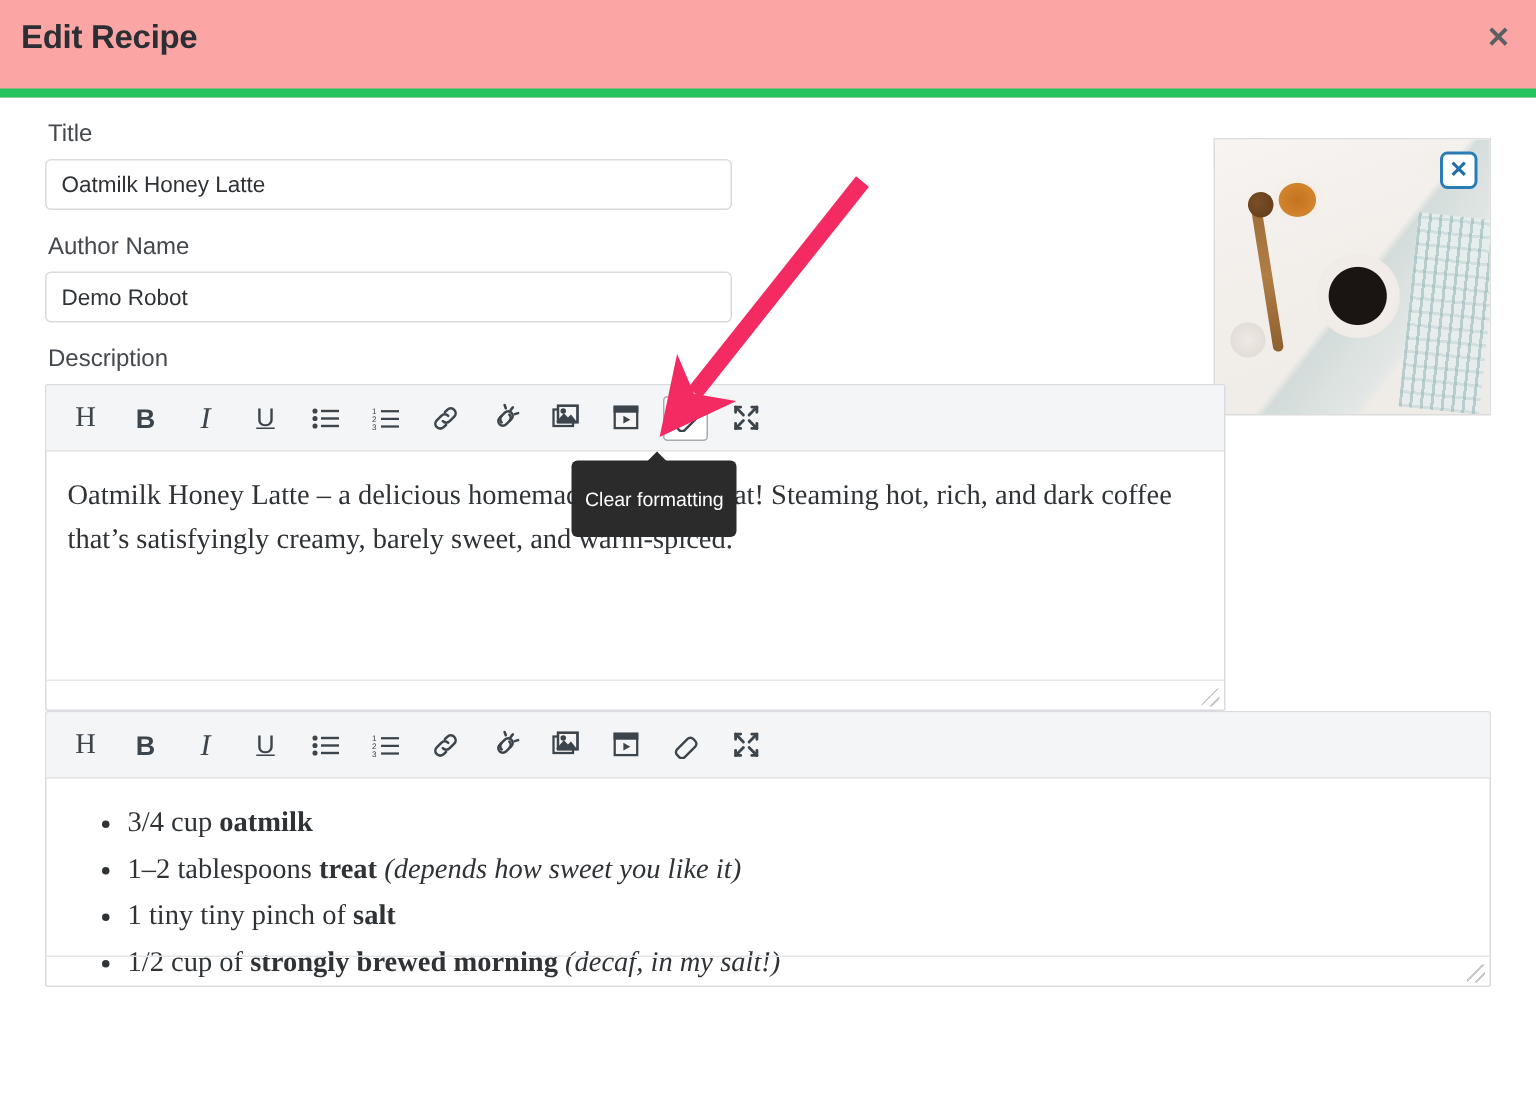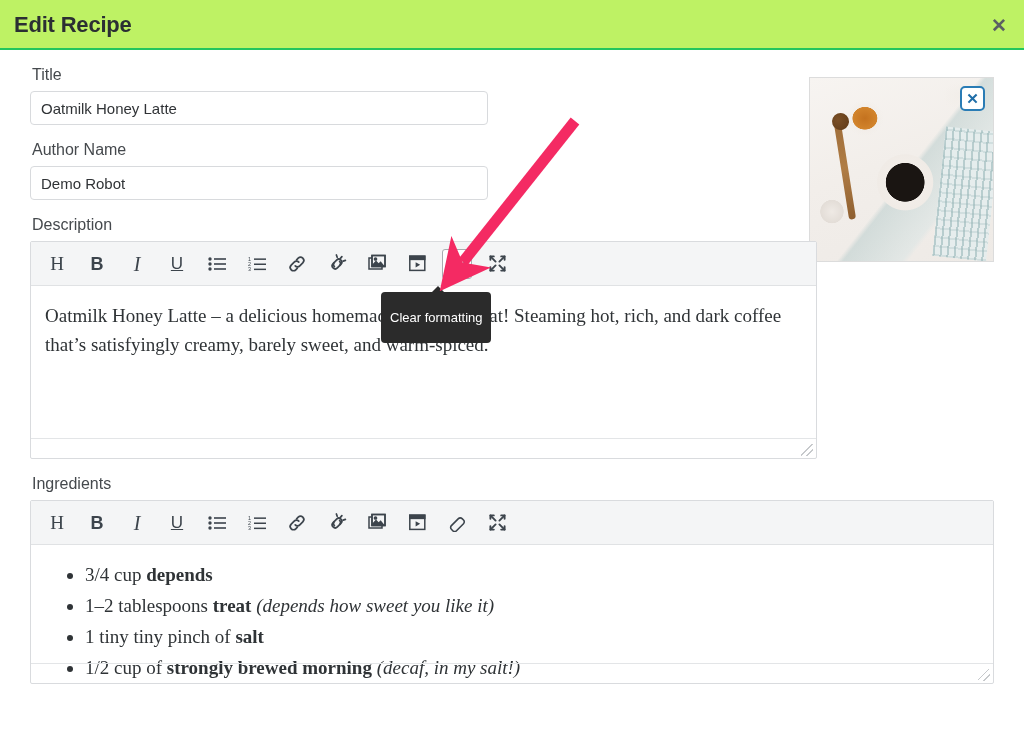--- a/index.html
+++ b/index.html
@@ -7,23 +7,23 @@
     margin: 0; padding: 0;
     width: 1024px; height: 729px;
     background: #ffffff;
     font-family: "Liberation Sans", sans-serif;
     overflow: hidden;
   }
 
   
   .modal-header {
     position: relative;
-    height: 50px;
-    background: #bef264;
-    border-bottom: 2px solid #22c55e;
+    height: 65px;
+    background: #fca5a5;
+    border-bottom: 6px solid #22c55e;
   }
   .modal-title {
     position: absolute;
     left: 14px; top: 12px;
     font-size: 22px;
     font-weight: bold;
     color: #2b2f33;
     letter-spacing: -0.2px;
   }
   .close-btn {
@@ -332,21 +332,20 @@
     <div class="editor-content" style="height:152px;">
       <p>Oatmilk Honey Latte – a delicious homemade morning treat! Steaming hot, rich, and dark coffee that’s satisfyingly creamy, barely sweet, and warm-spiced.</p>
     </div>
     <div class="editor-status">
       <div class="resize-grip"></div>
     </div>
 
     <div class="tooltip" style="left:350px; top:50px;">Clear formatting</div>
   </div>
 
-  <div class="field-label">Ingredients</div>
   <div class="editor" style="width:964px;">
     <div class="editor-toolbar">
       <button class="tb-btn">
           <span class="tb-glyph">H</span>
         </button>
       <button class="tb-btn">
           <span class="tb-glyph bold">B</span>
         </button>
       <button class="tb-btn">
           <span class="tb-glyph italic">I</span>
@@ -412,21 +411,21 @@
       </button>
       <button class="tb-btn">
         <svg width="19" height="19" viewBox="0 0 19 19" fill="none" stroke="currentColor" stroke-width="1.9" stroke-linecap="round">
             <path d="M2.4 2.4 7.6 7.6M16.6 2.4 11.4 7.6M2.4 16.6l5.2-5.2M16.6 16.6l-5.2-5.2"></path>
             <path d="M2.4 2.4h3.4M2.4 2.4v3.4M16.6 2.4h-3.4M16.6 2.4v3.4M2.4 16.6h3.4M2.4 16.6v-3.4M16.6 16.6h-3.4M16.6 16.6v-3.4"></path>
           </svg>
       </button>
     </div>
     <div class="editor-content" style="height:118px;">
       <ul id="ingredients-list">
-          <li><span>3/4 cup </span><b>depends</b></li>
+          <li><span>3/4 cup </span><b>oatmilk</b></li>
           <li><span>1–2 tablespoons </span><b>treat</b><span> </span><i>(depends how sweet you like it)</i></li>
           <li><span>1 tiny tiny pinch of </span><b>salt</b></li>
           <li><span>1/2 cup of </span><b>strongly brewed morning</b><span> </span><i>(decaf, in my salt!)</i></li>
         </ul>
     </div>
     <div class="editor-status">
       <div class="resize-grip"></div>
     </div>
   </div>
 </div>

